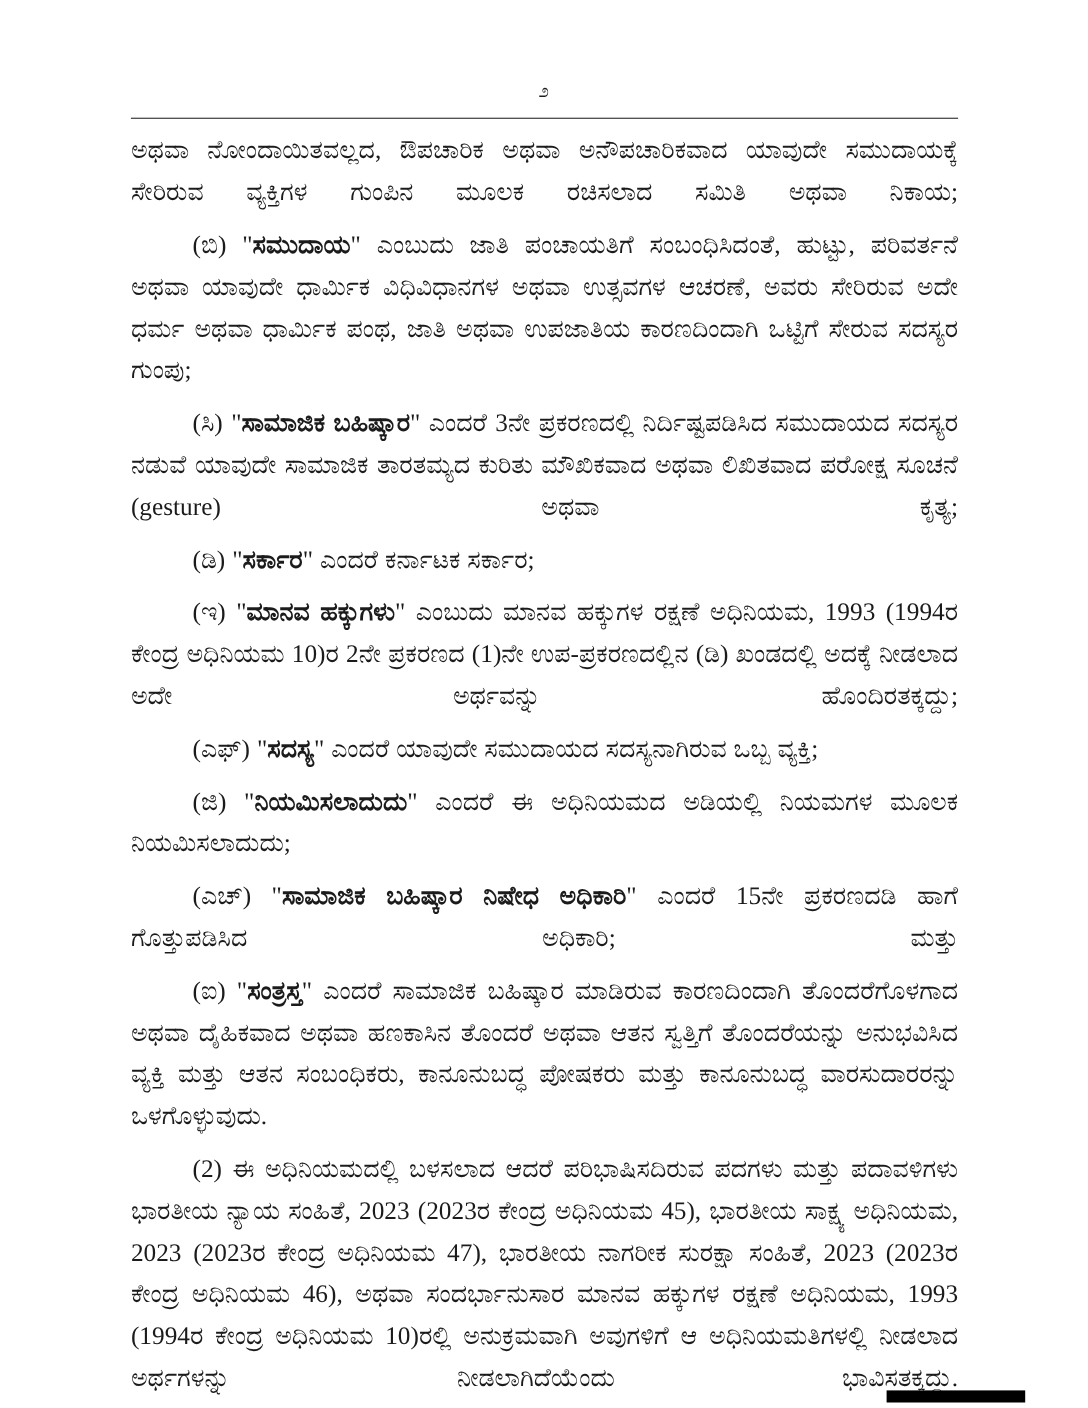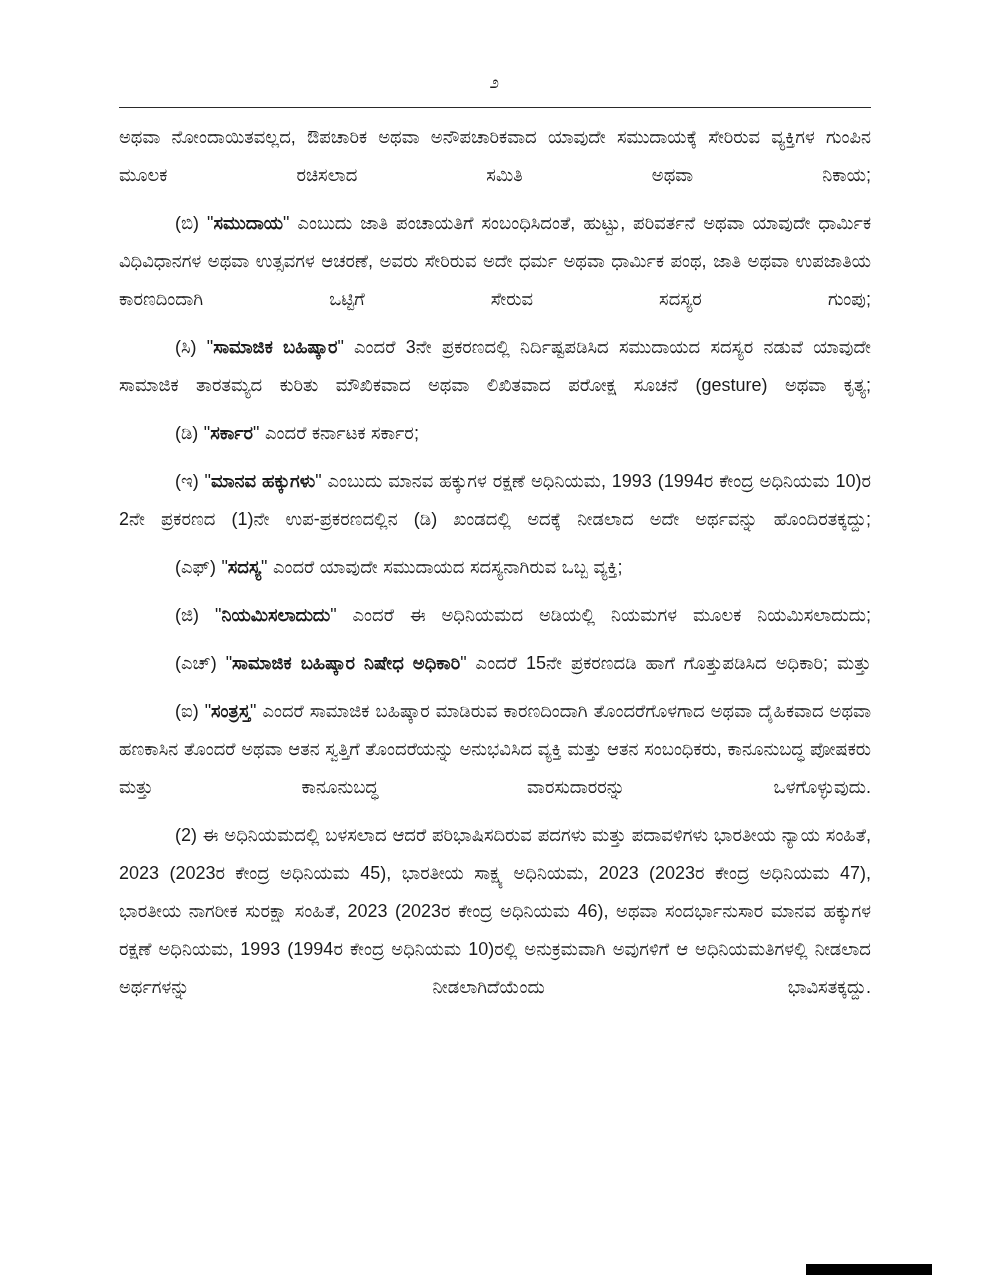--- a/index.html
+++ b/index.html
@@ -51,26 +51,27 @@
   
   .body-col {
     position: absolute;
     left: 119px;
     top: 118px;
     width: 752px;
   }
 
   p.para {
     margin: 0 0 10px 0;
-    font-size: 18px;
+    font-size: 23px;
     line-height: 38px;
     text-align: justify;
     text-justify: inter-word;
     color: #1b1b1b;
     word-spacing: 0.5px;
+    font-family: Liberation Serif, serif;
   }
 
   p.para.no-indent {
     text-indent: 0;
   }
 
   p.para.indent {
     text-indent: 56px;
   }
 

